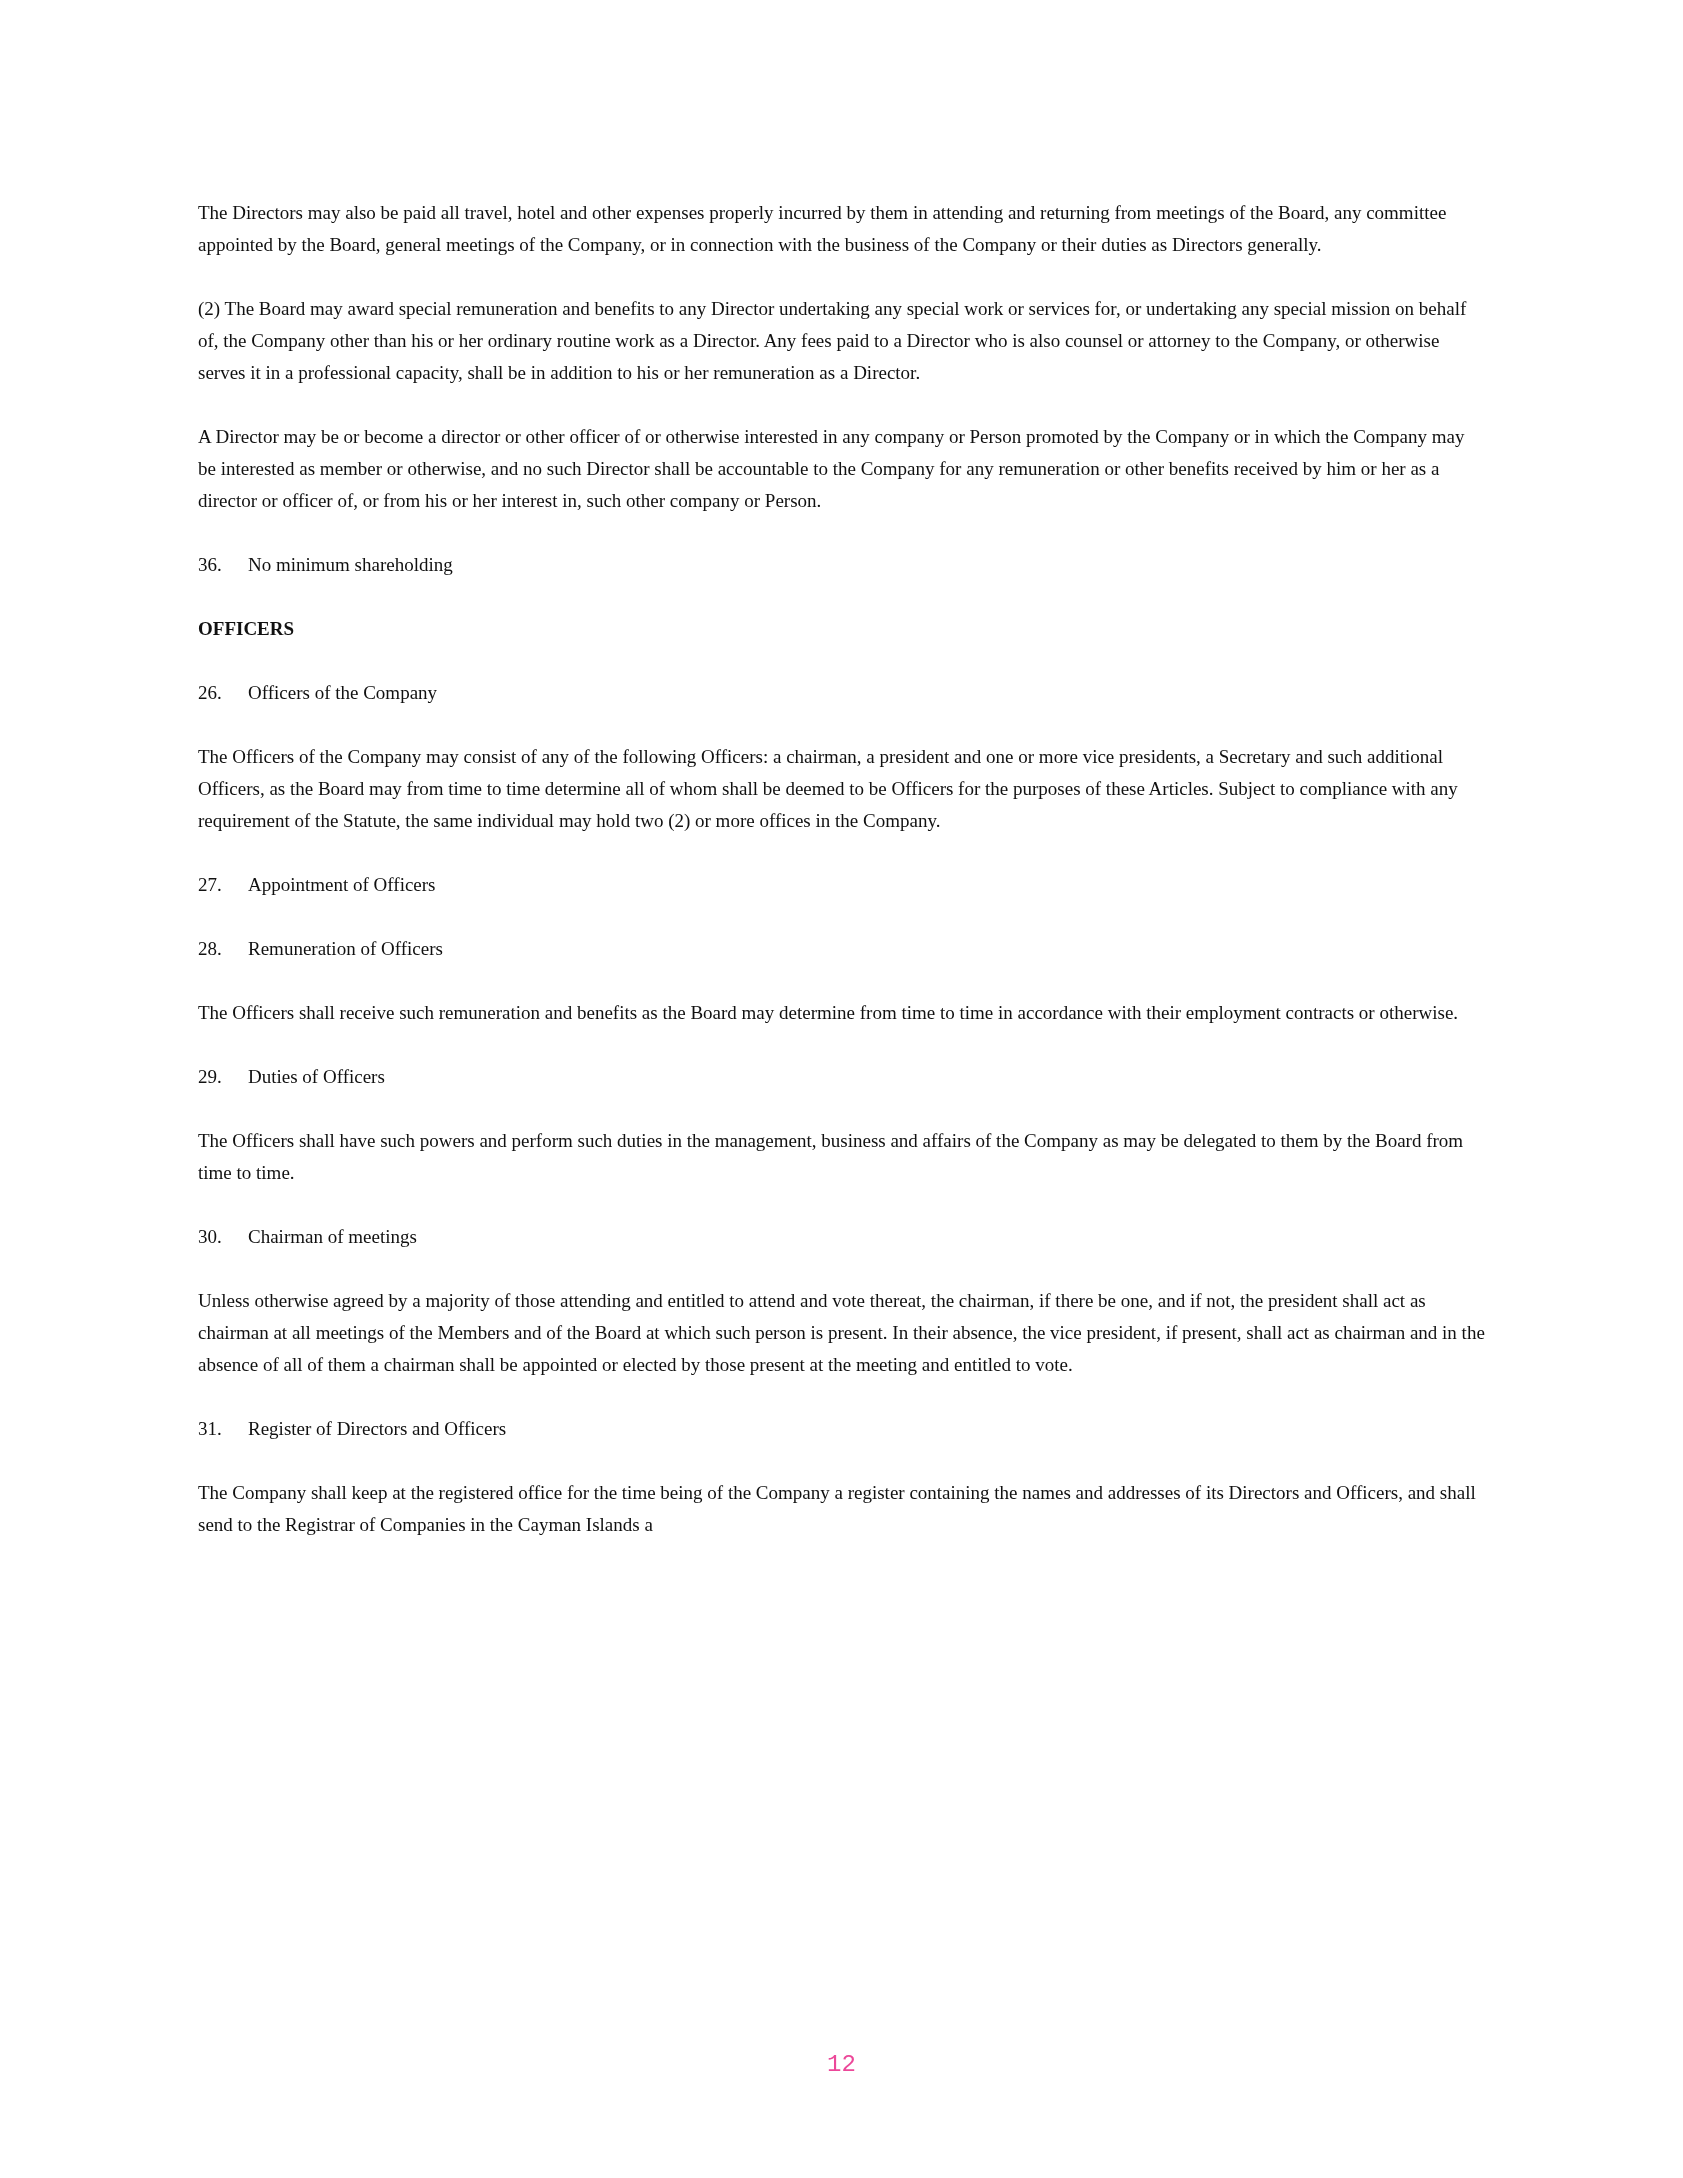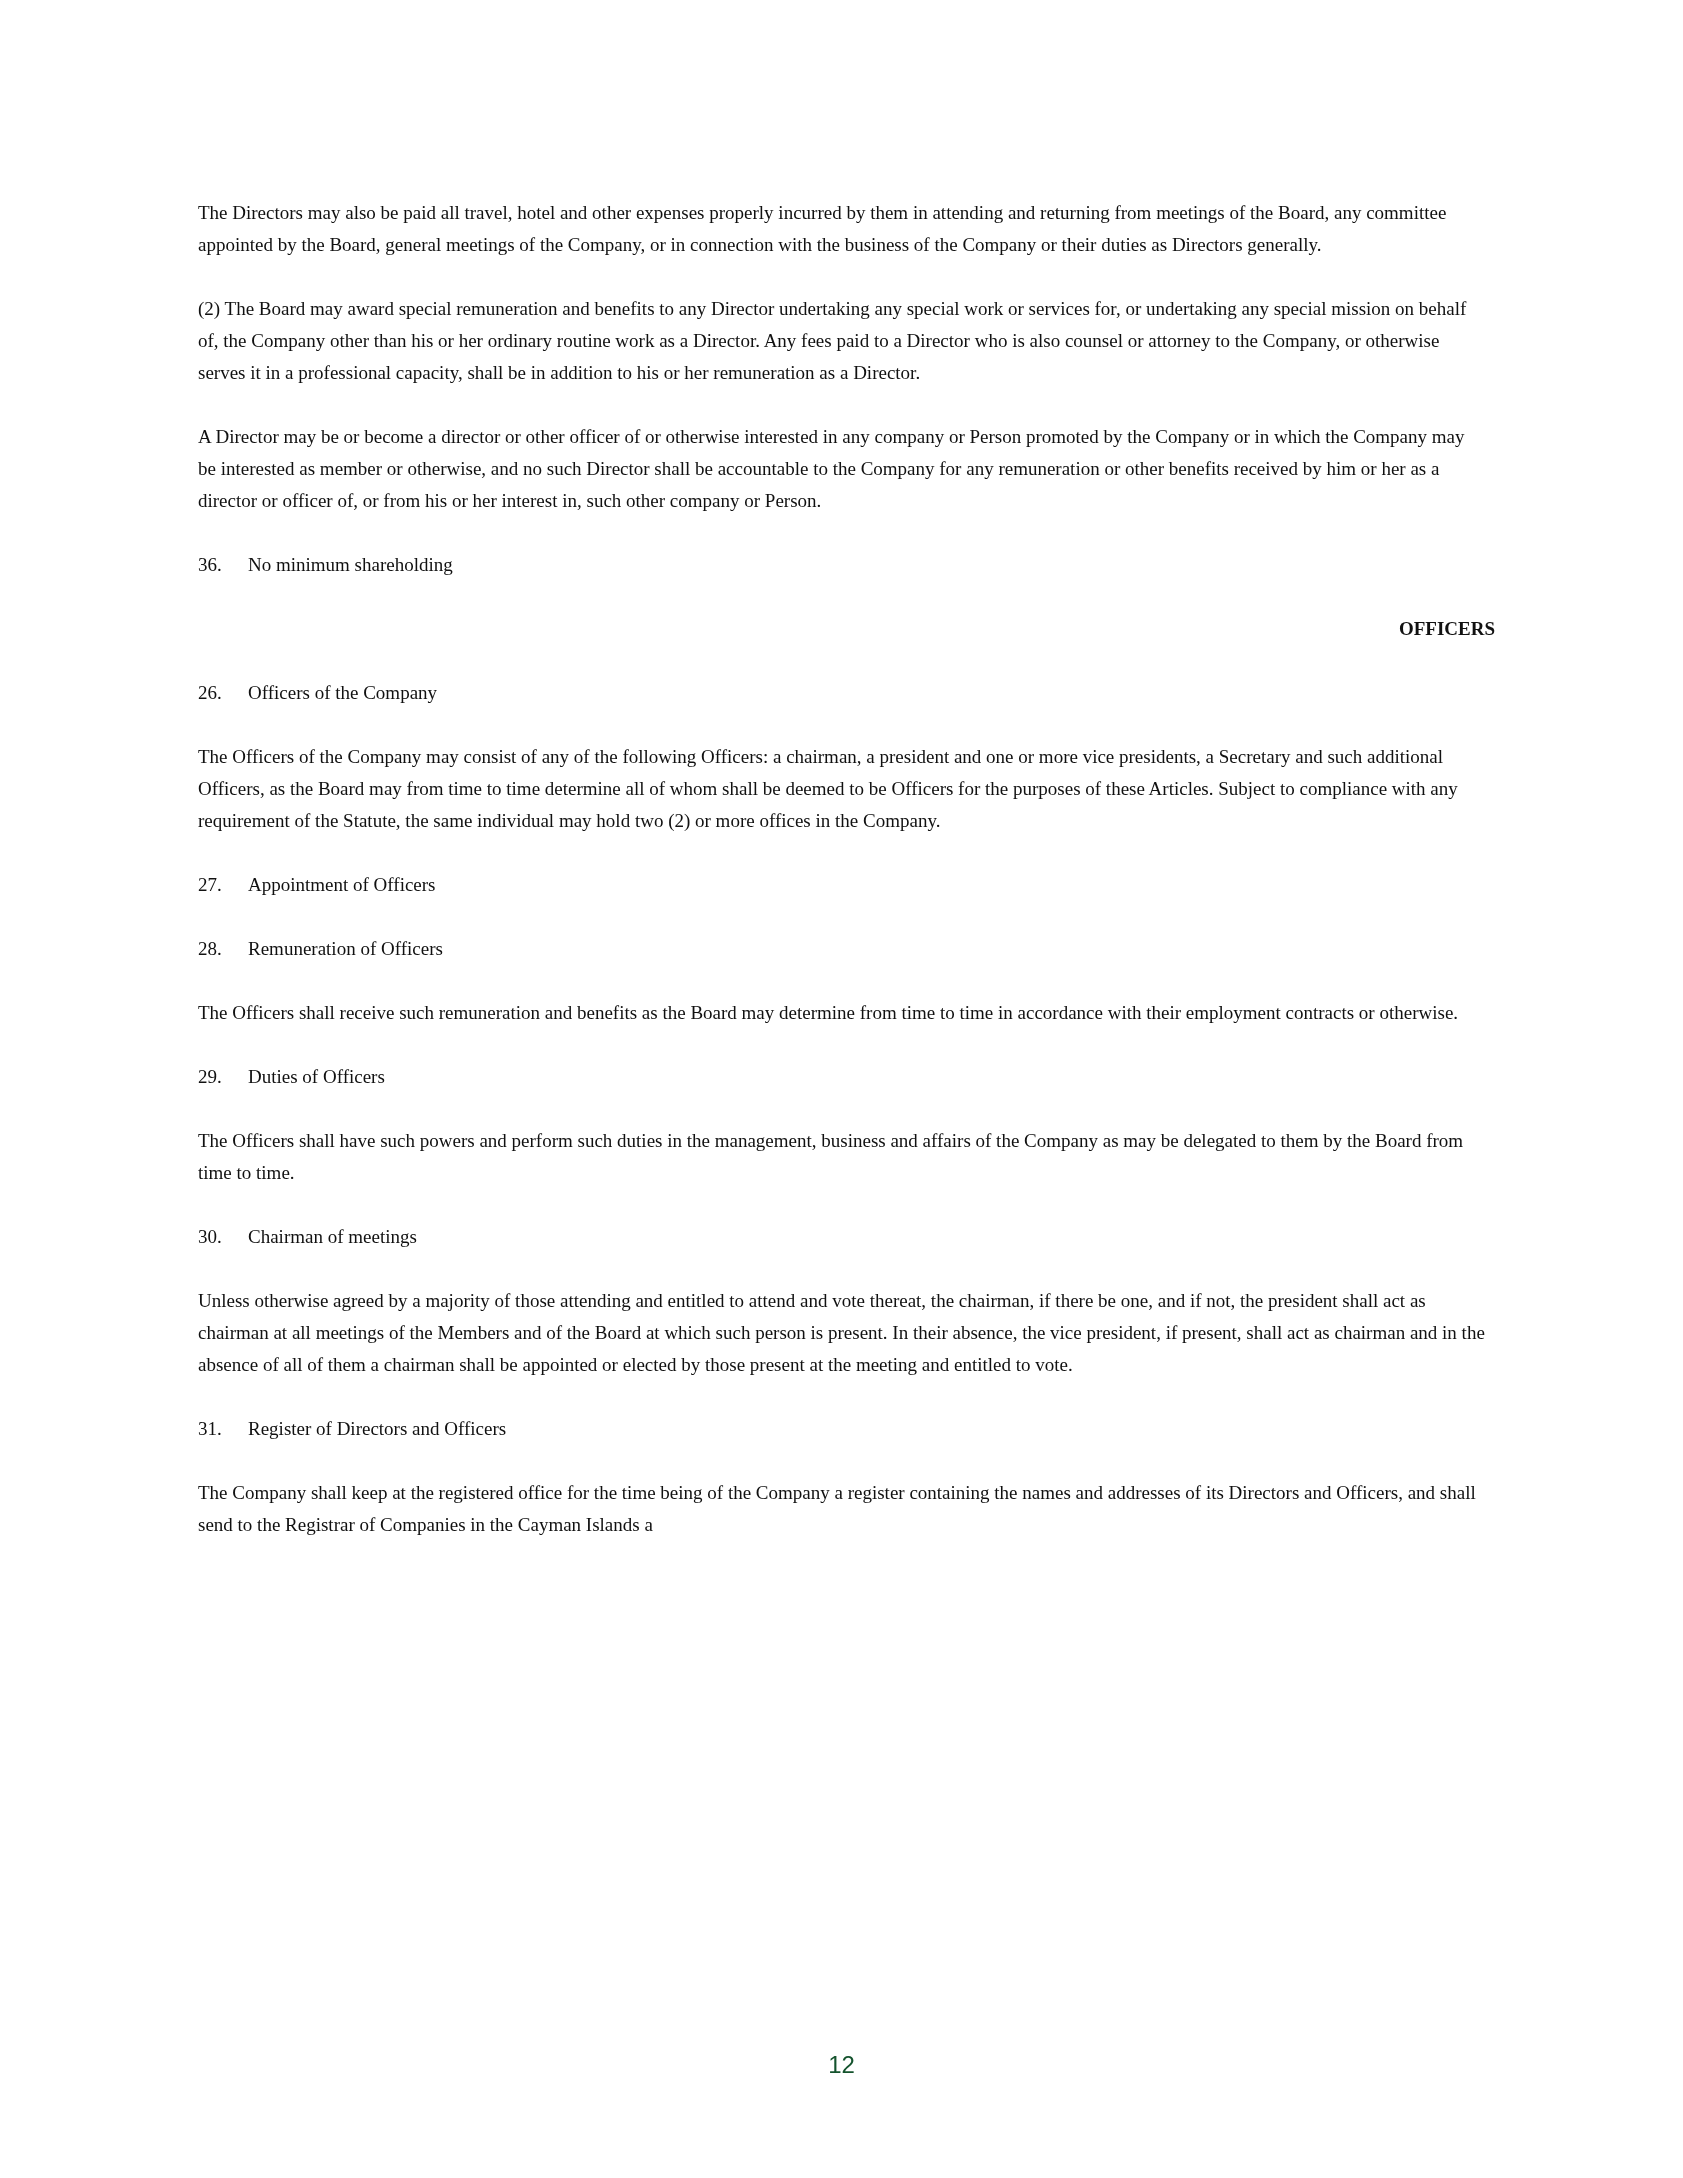--- a/index.html
+++ b/index.html
@@ -15,35 +15,35 @@
     left: 198px;
     top: 197px;
     width: 1287px;
     font-size: 19px;
     line-height: 32px;
   }
   .content p { margin: 0 0 32px 0; }
   .heading { margin: 0 0 32px 0; }
   .heading .num { display: inline-block; width: 50px; }
   .section-title {
-    text-align: right;
+    text-align: left;
     font-weight: bold;
     margin: 0 0 32px 0;
     width: 1287px;
     position: relative;
-    left: 10px;
+    left: 0;
   }
   .page-number {
     position: absolute;
     left: 0; width: 1683px;
     top: 2051px;
     text-align: center;
     font-size: 24px;
-    font-family: Liberation Sans, sans-serif;
-    color: #14532d;
+    font-family: Liberation Mono, monospace;
+    color: #ec4899;
   }
 </style>
 </head>
 <body>
 
 <div class="page">
   <div class="content">
 
     <p>The Directors may also be paid all travel, hotel and other expenses properly incurred by them in attending and returning from meetings of the Board, any committee appointed by the Board, general meetings of the Company, or in connection with the business of the Company or their duties as Directors generally.</p>
 

